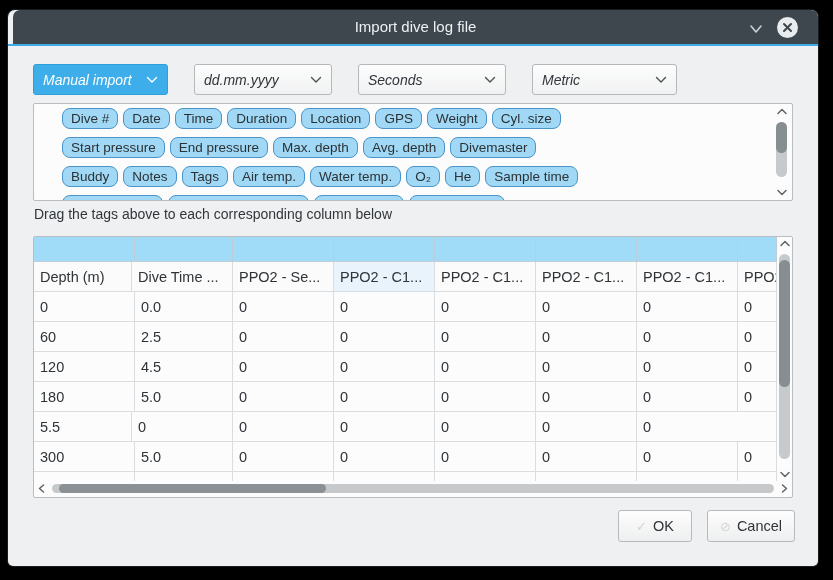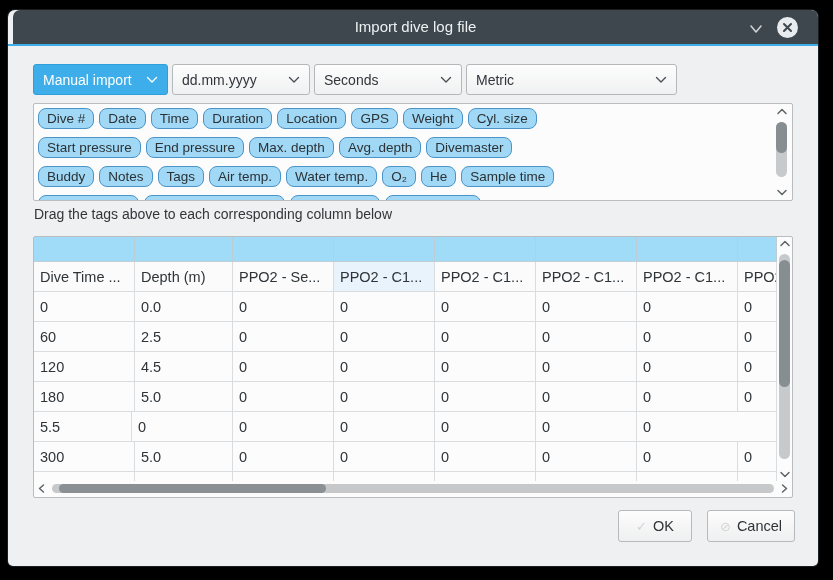--- a/index.html
+++ b/index.html
@@ -9,31 +9,31 @@
   
   .titlebar{position:absolute;left:5px;top:0;right:0;height:34px;background:#3e464e;
     border-radius:7px 7px 0 0;}
   .titlebar .title{position:absolute;left:0;right:0;top:0;height:34px;line-height:34px;
     text-align:center;color:#edf1f2;font-size:15px;}
   .tb-shade{position:absolute;right:54px;top:11px;width:16px;height:12px;cursor:pointer;}
   .tb-close{position:absolute;right:20px;top:7px;width:21px;height:21px;border-radius:50%;
     background:#e9ecee;display:flex;align-items:center;justify-content:center;cursor:pointer;}
   .accent{position:absolute;left:0;top:34px;right:0;height:2px;background:#3daee9;}
   
-  .combo-row{position:absolute;left:25px;top:54px;width:644px;display:flex;gap:4px;}
+  .combo-row{position:absolute;left:25px;top:54px;width:644px;display:flex;gap:26px;font-style:italic;}
   .combo{height:29px;border:1px solid #b4b8bb;border-radius:3px;
     background:linear-gradient(#fdfdfd,#f0f1f2);display:flex;align-items:center;
     justify-content:space-between;padding:0 9px;font-size:14px;color:#31363b;cursor:pointer;}
   .combo.selected{background:#3daee9;border-color:#2e9fd9;color:#fff;}
   .combo .cv{white-space:nowrap;overflow:hidden;}
   
   .tags-panel{position:absolute;left:25px;top:93px;width:758px;height:96px;background:#fcfcfc;
     border:1px solid #b9bdc0;border-radius:2px;}
   .tags-clip{position:absolute;left:4px;top:4px;right:32px;bottom:0;overflow:hidden;}
-  .tag-row{white-space:nowrap;margin-bottom:5px;height:24px;}
+  .tag-row{white-space:nowrap;margin-bottom:5px;height:24px;margin-left:24px;}
   .tag{display:inline-block;background:#a0d8f5;border:1px solid #4a94c8;border-radius:8px;
     padding:2px 8px;margin-right:5px;font-size:13.5px;color:#2b3236;cursor:grab;}
   
   .vbar{position:absolute;width:14px;}
   .vbar .arrow-top{position:absolute;top:0;left:1px;}
   .vbar .arrow-bot{position:absolute;bottom:0;left:1px;}
   .vbar .track{position:absolute;left:1px;width:11px;top:15px;bottom:20px;background:#c7cacc;border-radius:6px;}
   .vbar .thumb{position:absolute;left:0;width:11px;top:0;border-radius:6px;background:#878e92;}
   .hbar{position:absolute;height:15px;}
   .hbar .arrow-l{position:absolute;left:0;top:2px;}
@@ -141,22 +141,22 @@
           <div class="tcell" style="width: 101px;"></div>
           <div class="tcell" style="width: 98px;"></div>
           <div class="tcell" style="width: 101px;"></div>
           <div class="tcell" style="width: 101px;"></div>
           <div class="tcell" style="width: 101px;"></div>
           <div class="tcell" style="width: 101px;"></div>
           <div class="tcell" style="width: 101px;"></div>
           <div class="tcell" style="flex: 1 1 0%; min-width: 0px;"></div>
         </div>
       <div class="trow head-row">
+          <div class="tcell" style="width: 98px;">Depth (m)</div>
           <div class="tcell" style="width: 101px;">Dive Time ...</div>
-          <div class="tcell" style="width: 98px;">Depth (m)</div>
           <div class="tcell" style="width: 101px;">PPO2 - Se...</div>
           <div class="tcell hl" style="width: 101px;">PPO2 - C1...</div>
           <div class="tcell" style="width: 101px;">PPO2 - C1...</div>
           <div class="tcell" style="width: 101px;">PPO2 - C1...</div>
           <div class="tcell" style="width: 101px;">PPO2 - C1...</div>
           <div class="tcell" style="flex: 1 1 0%; min-width: 0px;">PPO2</div>
         </div>
       <div>
           <div class="trow data-row">
             <div class="tcell" style="width: 101px;">0</div>

